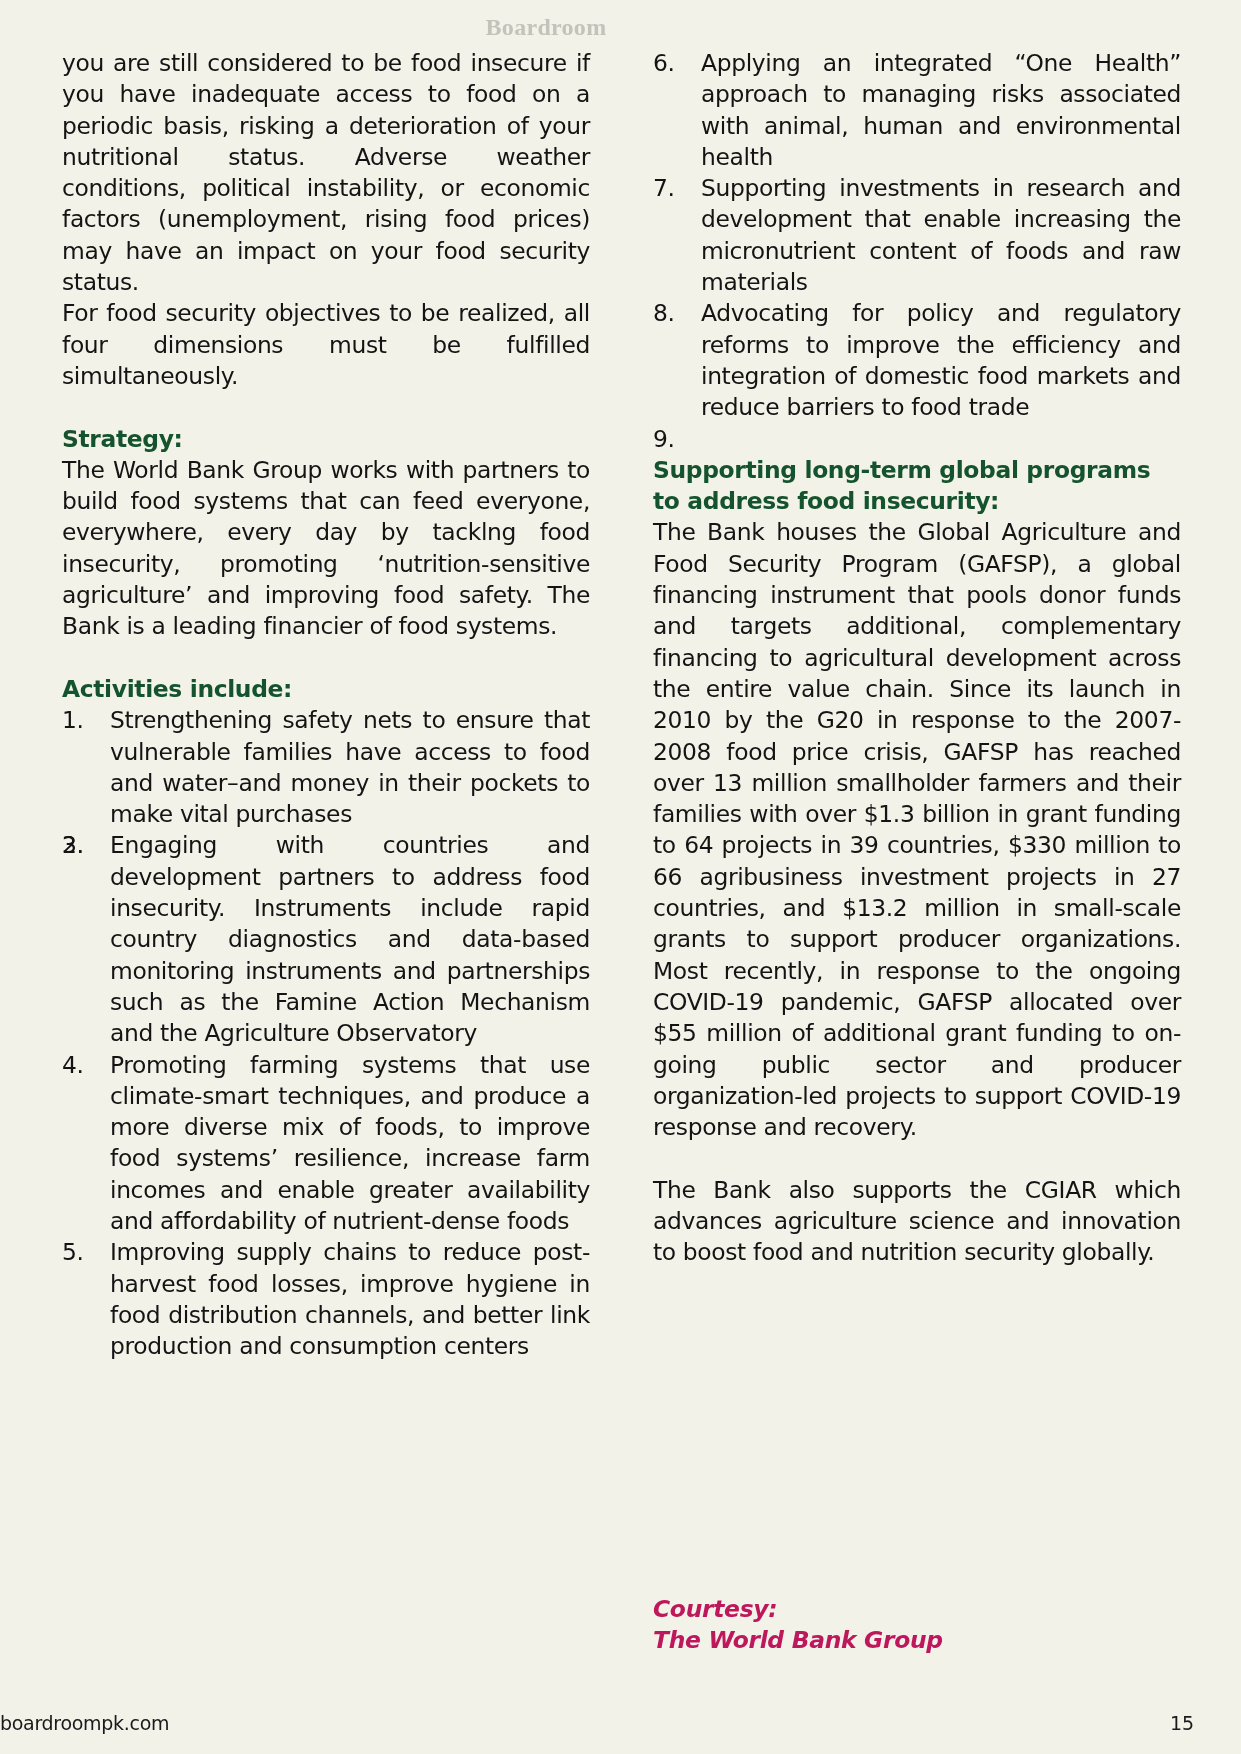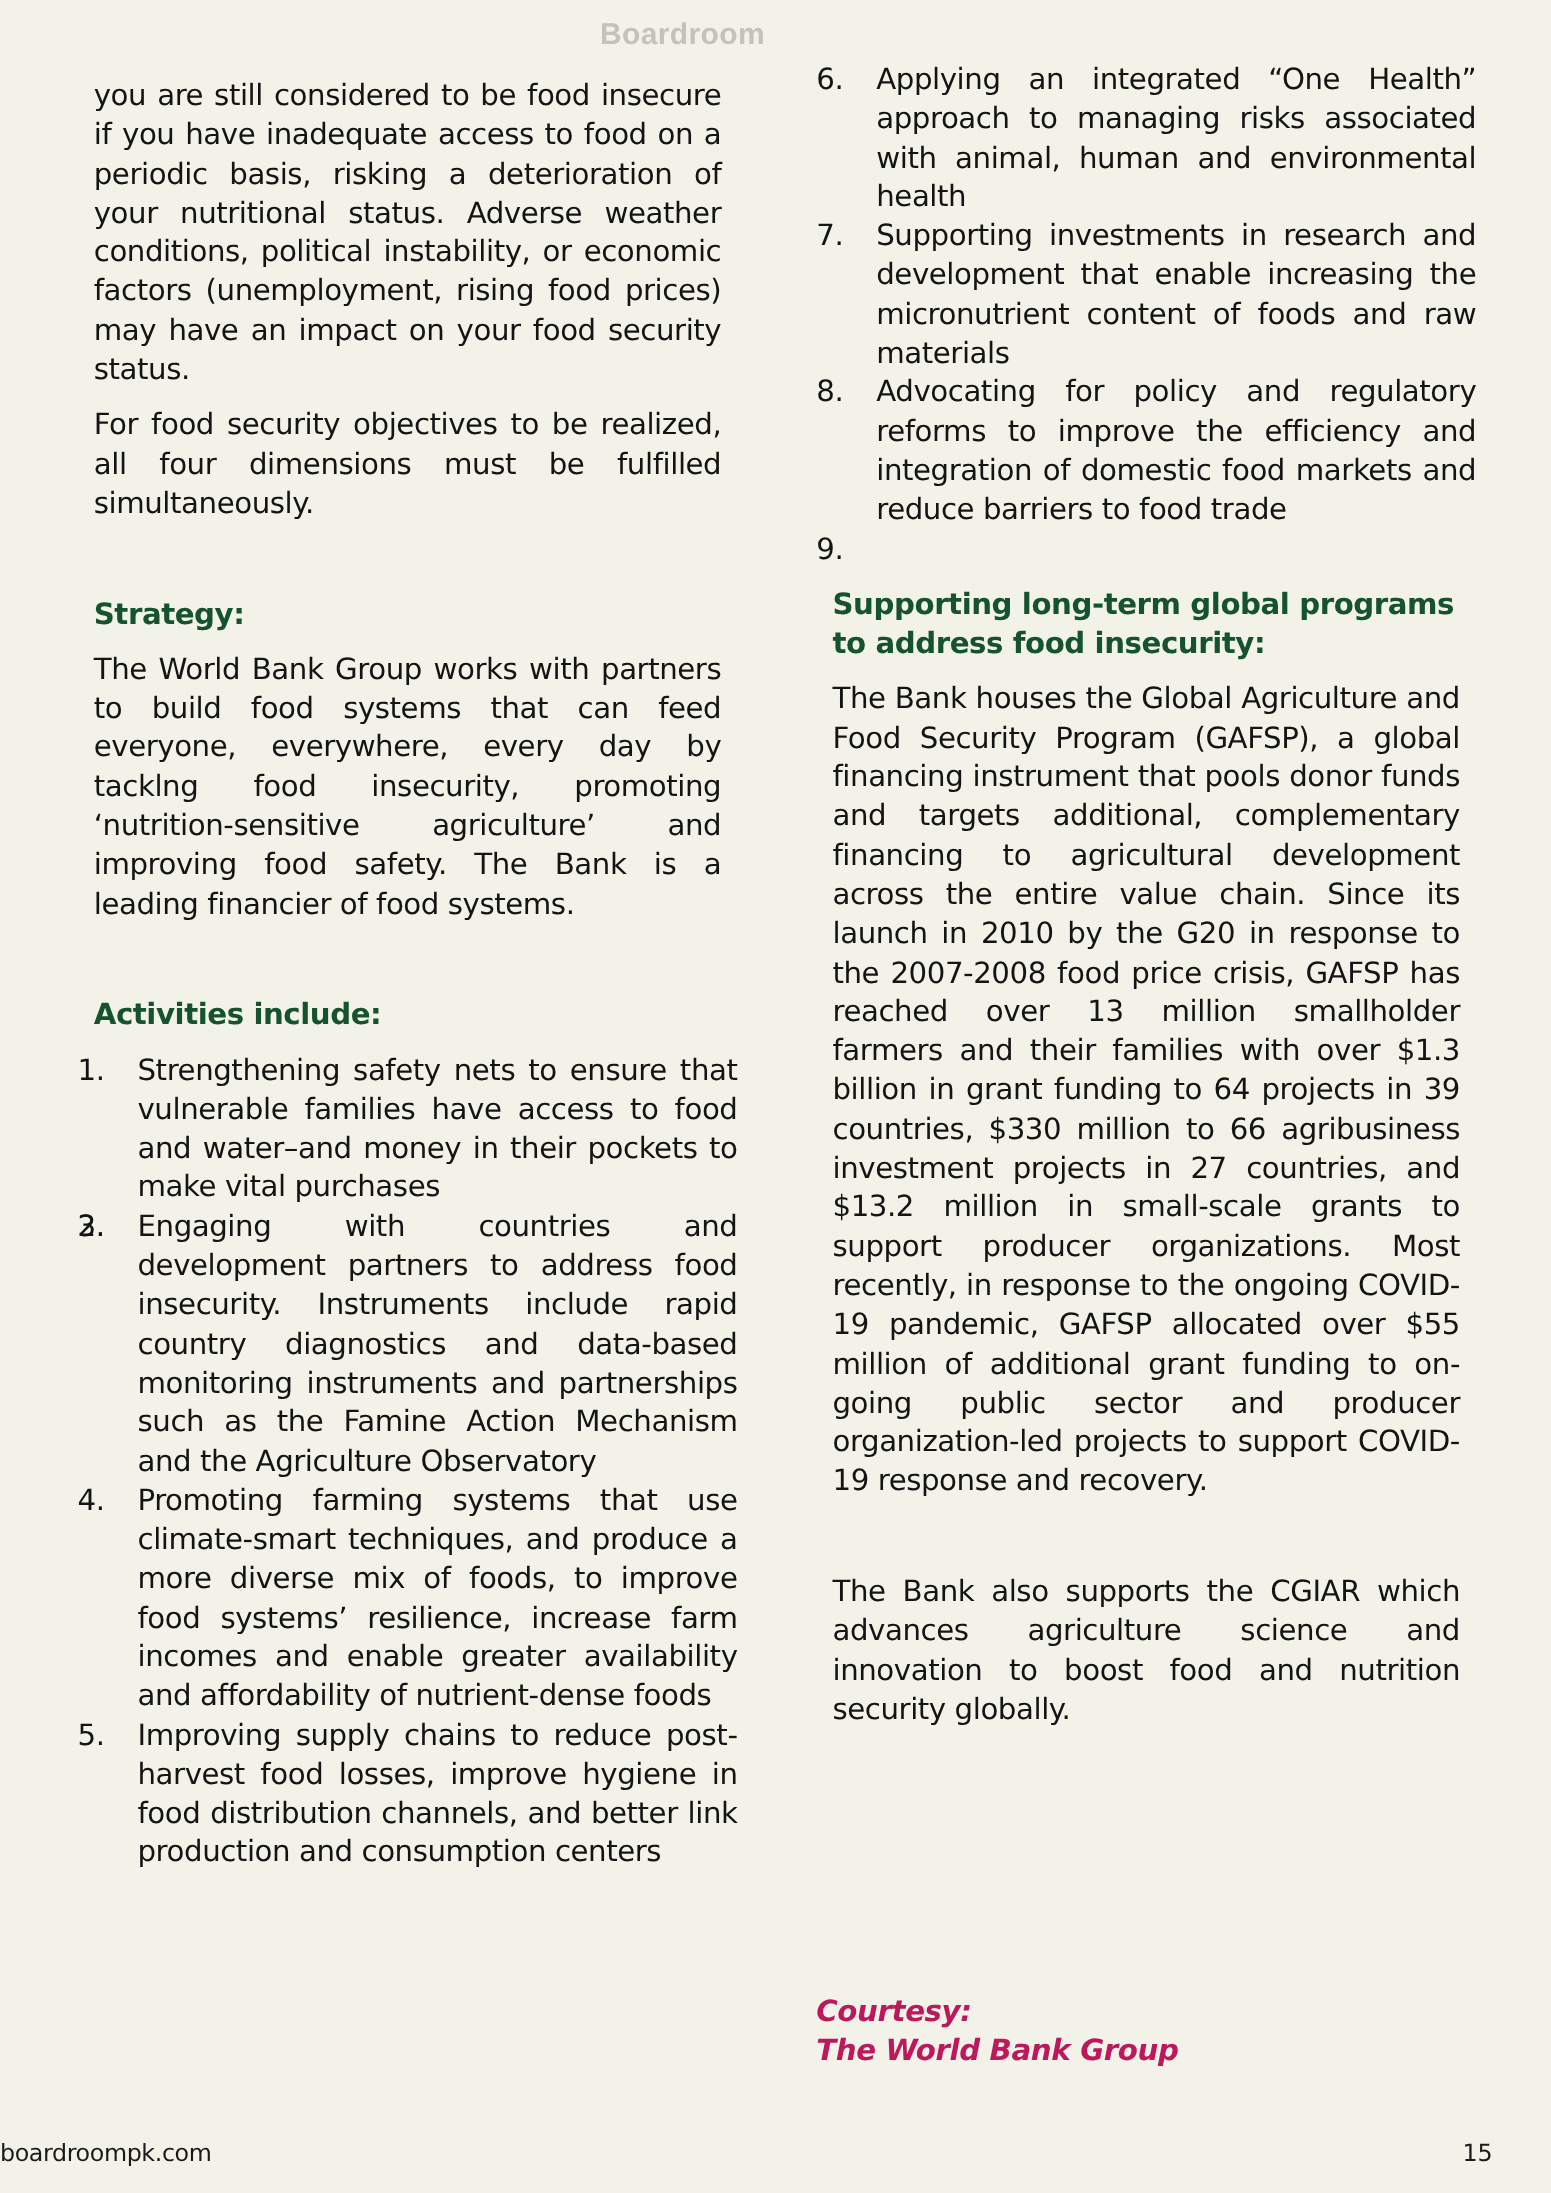--- a/index.html
+++ b/index.html
@@ -14,39 +14,39 @@
       overflow: hidden;
       font-family: "DejaVu Sans", sans-serif;
       color: #141414;
     }
     .masthead {
       position: absolute;
       top: 14px;
       left: 0;
       width: 1092px;
       text-align: center;
-      font-family: Liberation Sans, sans-serif;
+      font-family: Liberation Serif, serif;
       font-weight: bold;
       font-size: 24px;
       color: #c3c2bb;
       letter-spacing: 0.3px;
     }
     .col {
       position: absolute;
       top: 48px;
       width: 528px;
       font-size: 23.4px;
       line-height: 31.3px;
       letter-spacing: -0.35px;
       text-align: justify;
     }
     .col-left { left: 62px; }
     .col-right { left: 653px; }
     p {
-      margin: 13px;
+      margin: 0;
     }
     .heading {
       color: #14532d;
       font-weight: bold;
       text-align: left;
     }
     .gap { height: 31.3px; }
     ol {
       margin: 0;
       padding: 0;

